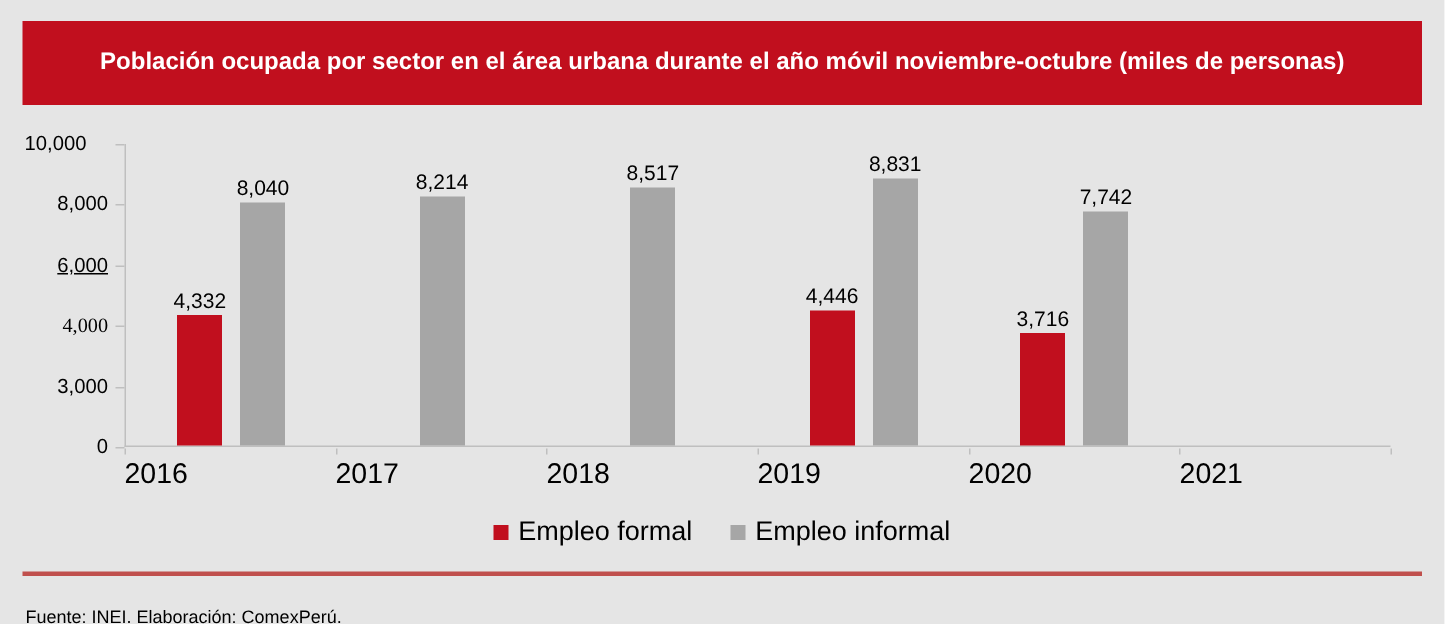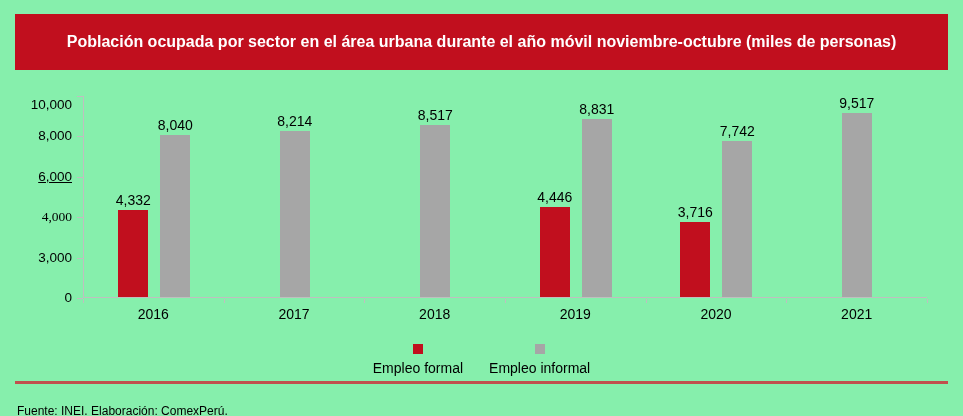--- a/index.html
+++ b/index.html
@@ -1,21 +1,21 @@
 <!DOCTYPE html>
 <html><head>
 <meta charset="utf-8">
 <style>
   * { margin: 0; padding: 0; box-sizing: border-box; }
   html, body { background: #ffffff; }
   #root {
     position: relative;
     width: 963px;
     height: 416px;
-    background: #86efac;
+    background: #e5e5e5;
     font-family: "Liberation Sans", sans-serif;
     overflow: hidden;
   }
   .banner {
     position: absolute;
     left: 15px; top: 14px;
     width: 933px; height: 56px;
     display: flex; align-items: center; justify-content: center;
     color: #ffffff;
     font-size: 16px;
@@ -79,40 +79,39 @@
     background: #BFBFBF;
   }
   .x-labels {
     position: absolute;
     left: 83px; top: 306px;
     width: 844px;
     display: flex;
   }
   .x-label {
     flex: 1;
-    text-align: center;
-    font-size: 14px;
+    text-align: left;
+    font-size: 19px;
     color: #000000;
   }
   .legend {
     position: absolute;
     left: 0; top: 344px;
     width: 963px;
     display: flex;
     justify-content: center;
     align-items: center;
     gap: 26px;
   }
   .legend-item {
     display: flex;
     align-items: center;
     gap: 6px;
-    font-size: 14px;
-    color: #000000;
-    flex-direction: column;
+    font-size: 18px;
+    color: #000000;
   }
   .legend-swatch { width: 10px; height: 10px; }
   .footer-line {
     position: absolute;
     left: 15px; top: 381px;
     width: 933px; height: 2.5px;
   }
   .footer-text {
     position: absolute;
     left: 17px; top: 404px;
@@ -132,21 +131,21 @@
       <div class="y-label" style="top: 291px;">0</div>
       <div class="y-tick" style="top: 298px;"></div>
       <div class="y-label" style="top: 250.6px;">3,000</div>
       <div class="y-tick" style="top: 257.6px;"></div>
       <div class="y-label" style="top: 210.2px; font-family: Liberation Serif, serif;">4,000</div>
       <div class="y-tick" style="top: 217.2px;"></div>
       <div class="y-label" style="top: 169.8px; text-decoration: underline;">6,000</div>
       <div class="y-tick" style="top: 176.8px;"></div>
       <div class="y-label" style="top: 129.4px; text-align: right;">8,000</div>
       <div class="y-tick" style="top: 136.4px;"></div>
-      <div class="y-label" style="top: 98px;">10,000</div>
+      <div class="y-label" style="top: 89px; text-align: center;">10,000</div>
       <div class="y-tick" style="top: 96px;"></div>
     </div>
 
   <div class="plot" id="plot">
       <div class="bar-group">
         <div class="bar-wrap">
           <div class="bar-value">4,332</div>
           <div class="bar" style="height: 87.5064px; background: rgb(193, 15, 30);"></div>
         </div>
         <div class="bar-wrap">
@@ -180,24 +179,20 @@
         <div class="bar-wrap">
           <div class="bar-value">3,716</div>
           <div class="bar" style="height: 75.0632px; background: rgb(193, 15, 30);"></div>
         </div>
         <div class="bar-wrap">
           <div class="bar-value">7,742</div>
           <div class="bar" style="height: 156.388px; background: rgb(166, 166, 166);"></div>
         </div>
       </div>
       <div class="bar-group">
-        <div class="bar-wrap">
-          <div class="bar-value">9,517</div>
-          <div class="bar" style="height: 192.243px; background: rgb(166, 166, 166);"></div>
-        </div>
       </div>
     </div>
 
   <div id="x-tick-layer">
       <div class="x-tick" style="left: 83px;"></div>
       <div class="x-tick" style="left: 223.667px;"></div>
       <div class="x-tick" style="left: 364.333px;"></div>
       <div class="x-tick" style="left: 505px;"></div>
       <div class="x-tick" style="left: 645.667px;"></div>
       <div class="x-tick" style="left: 786.333px;"></div>

